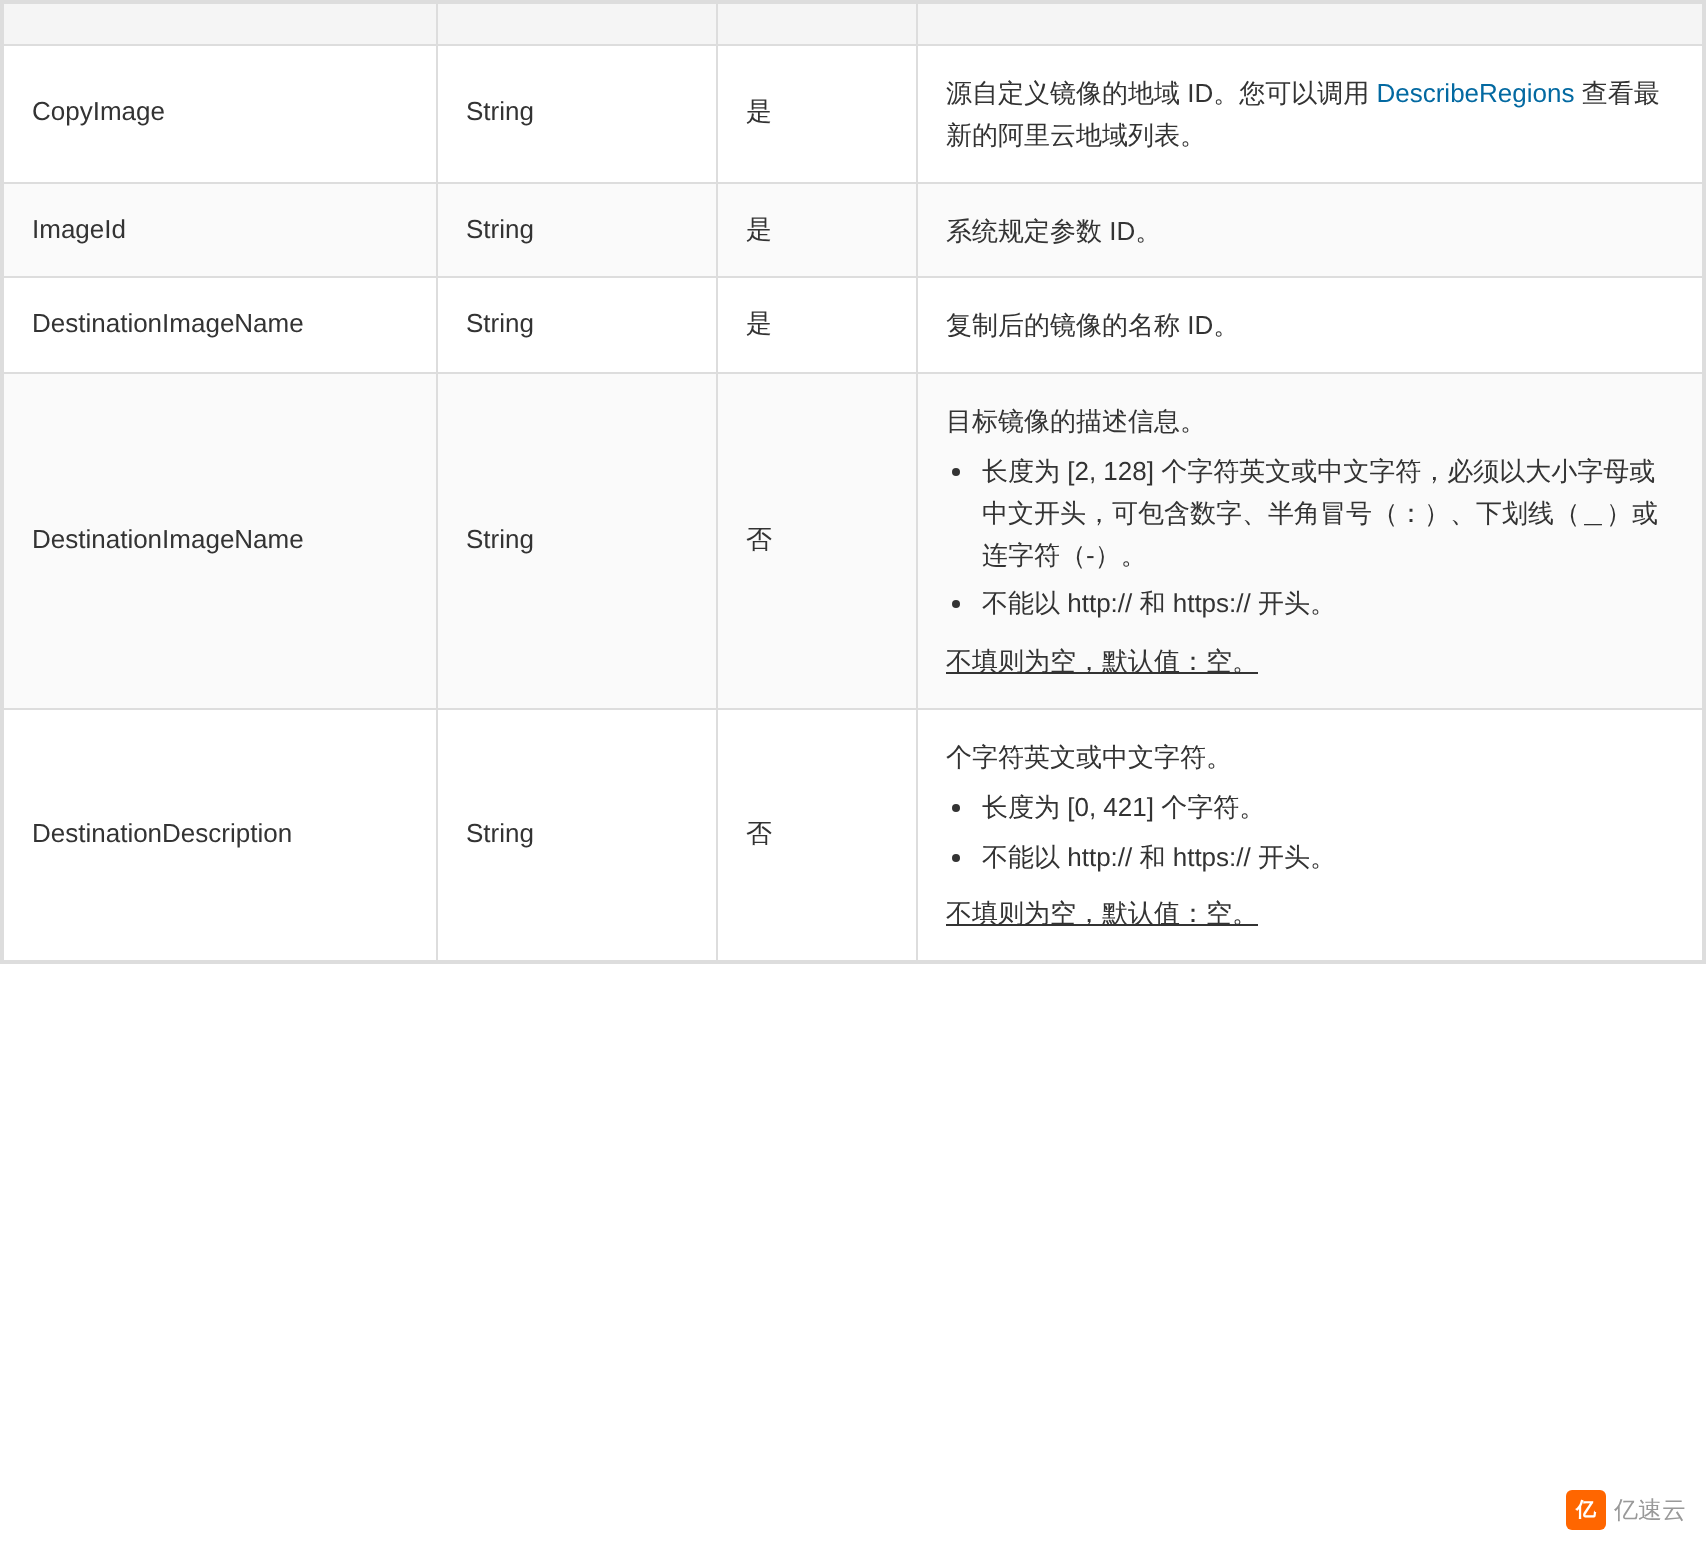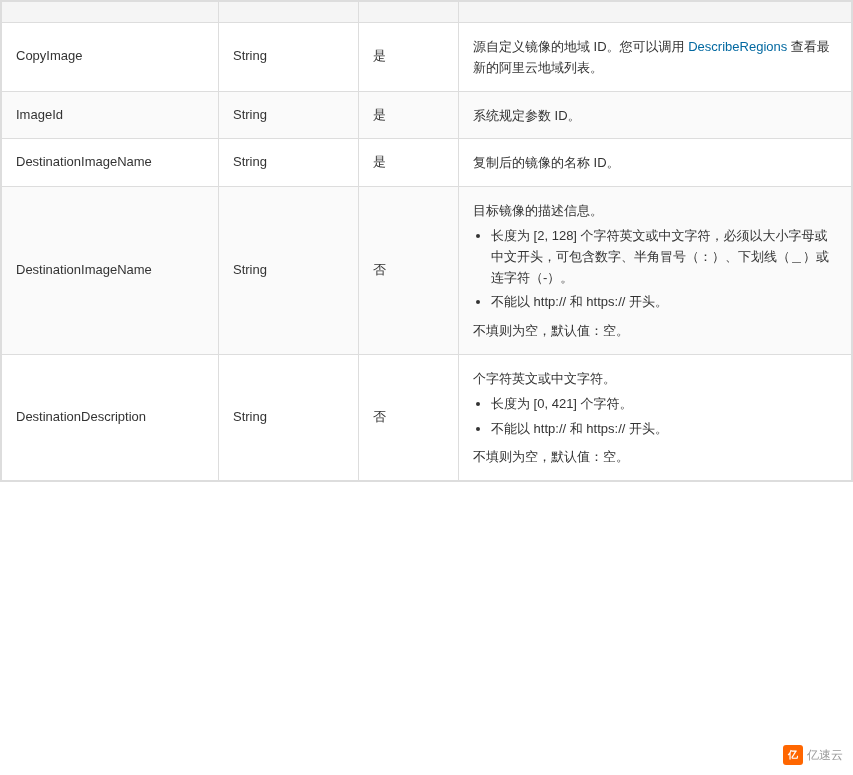--- a/index.html
+++ b/index.html
@@ -61,20 +61,21 @@
     ul.desc-list {
       padding-left: 18px;
       margin: 4px 0;
     }
     ul.desc-list li {
       margin-bottom: 4px;
       line-height: 1.6;
     }
     .desc-extra {
       margin-top: 8px;
+      text-decoration: underline;
     }
     .watermark {
       position: fixed;
       bottom: 10px;
       right: 10px;
       font-size: 12px;
       color: #999;
       display: flex;
       align-items: center;
       gap: 4px;

